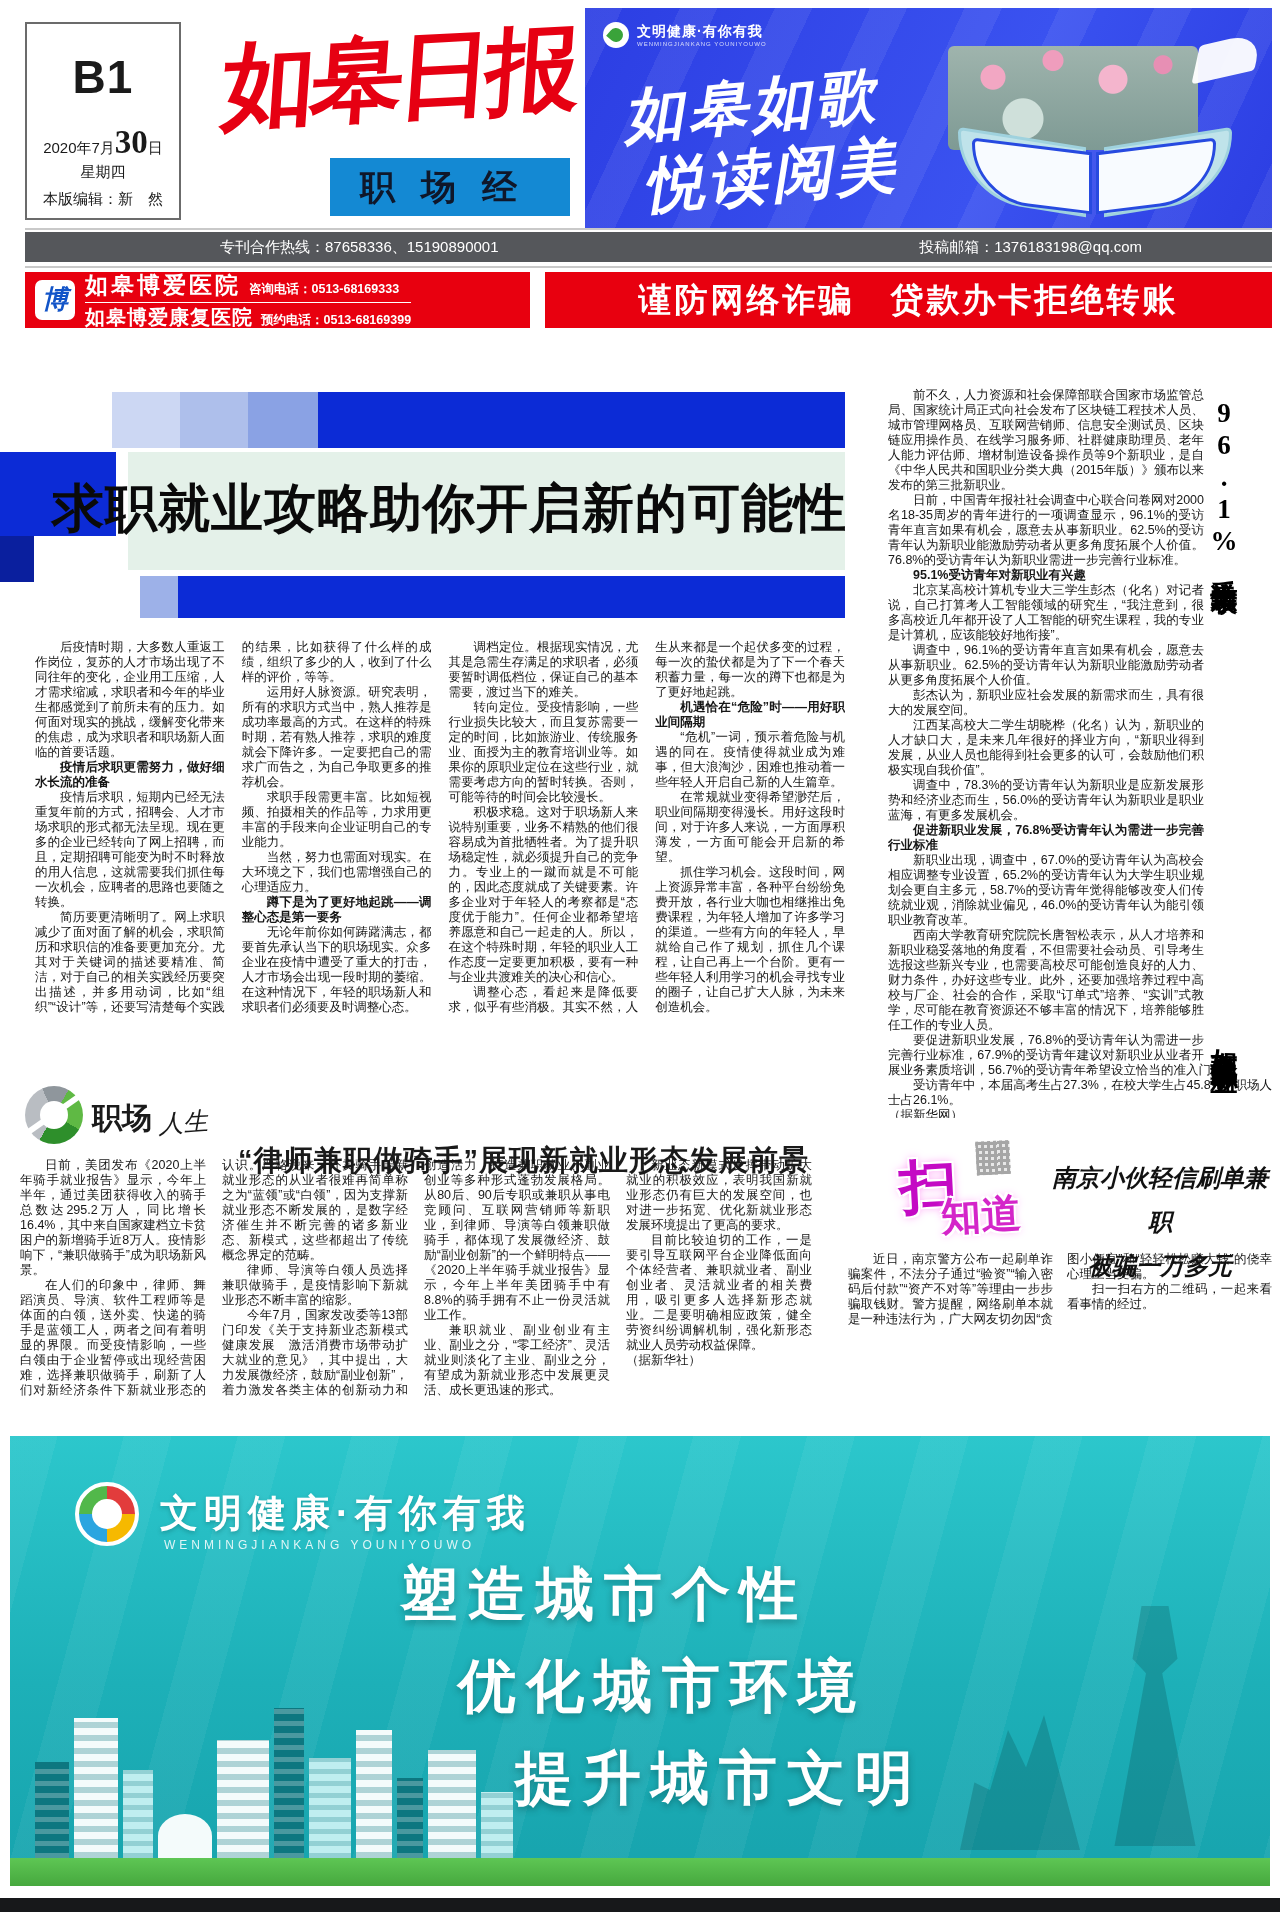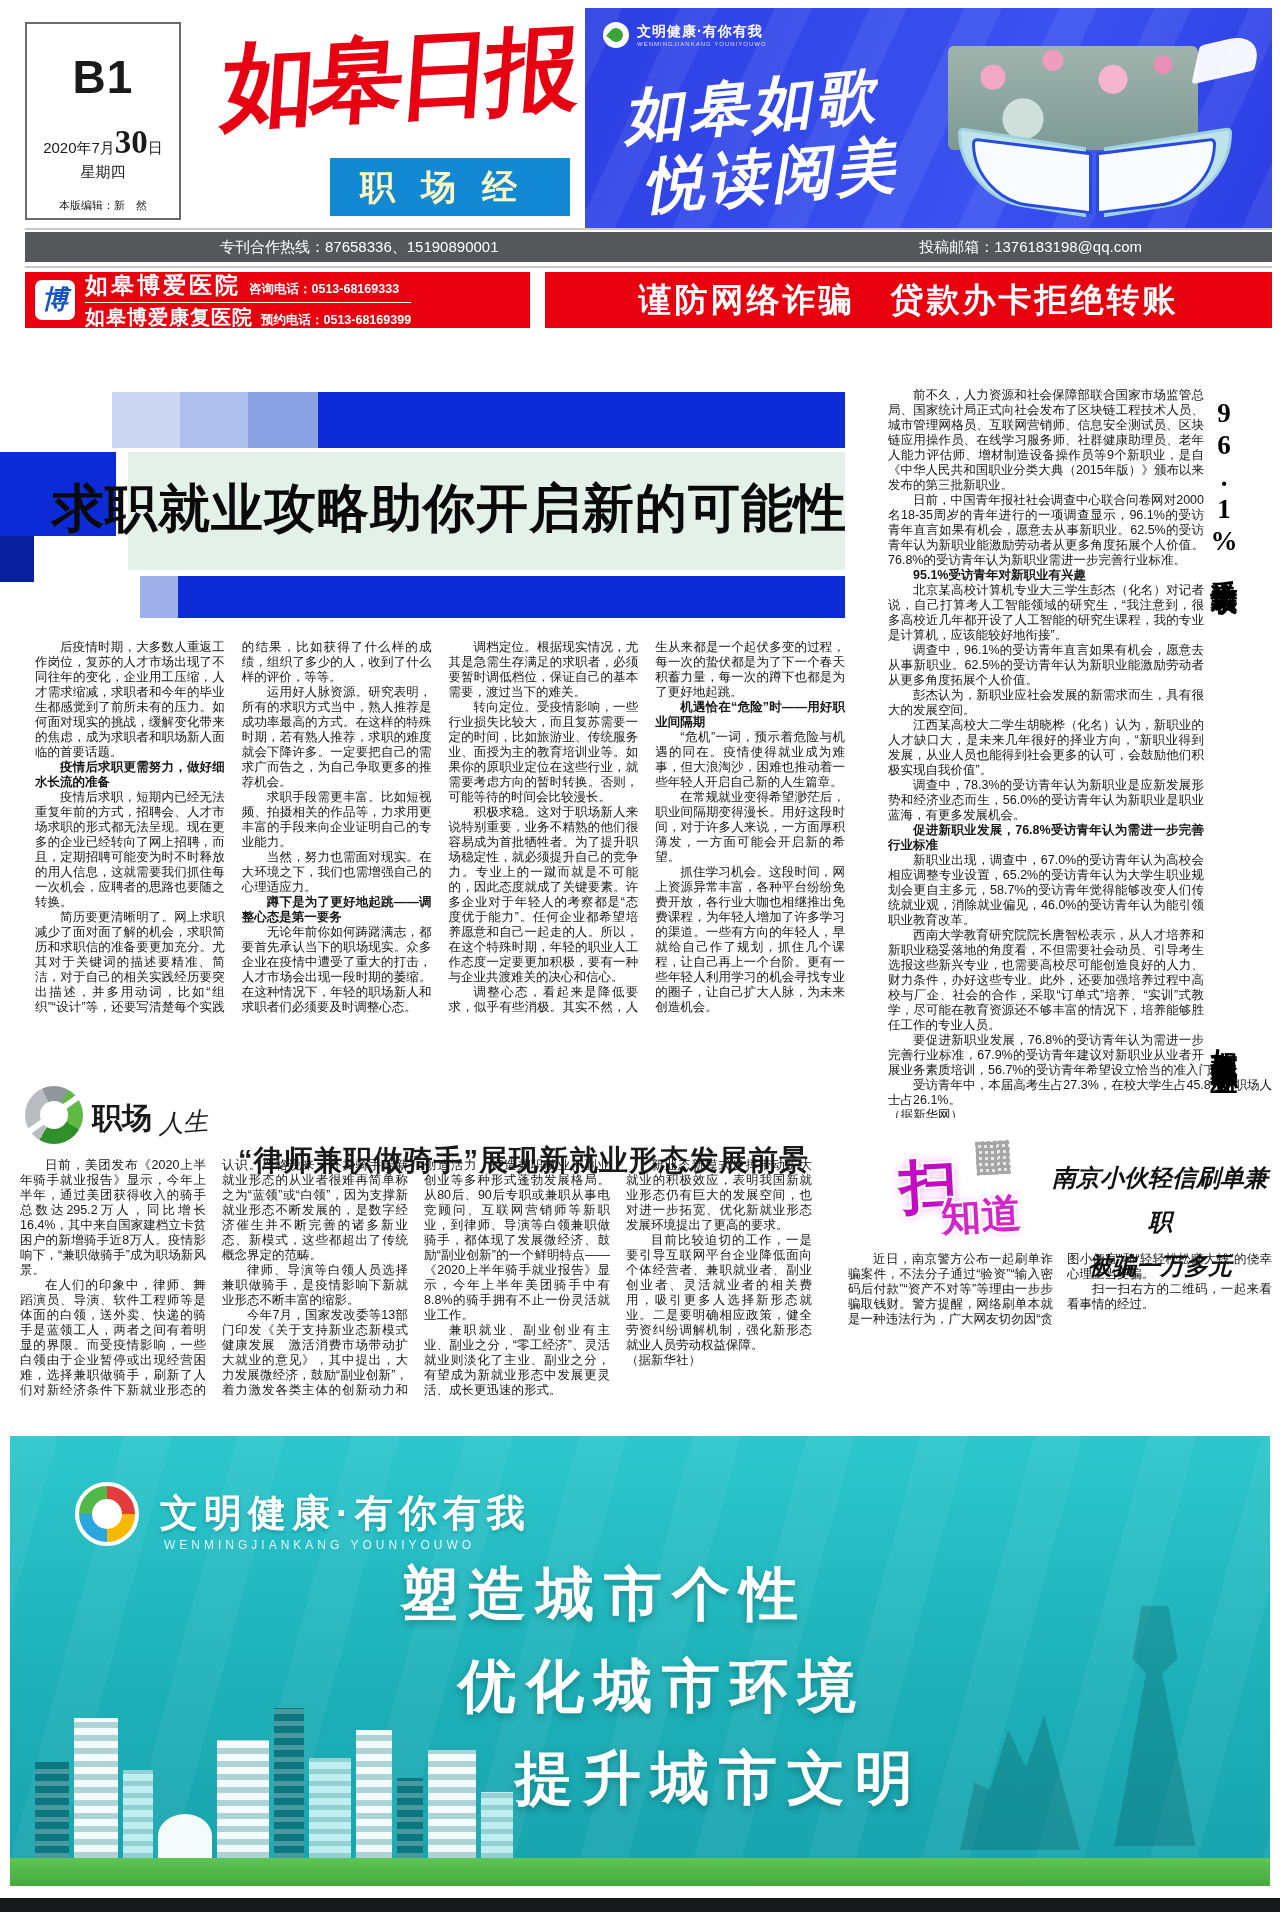--- a/index.html
+++ b/index.html
@@ -5,23 +5,23 @@
   * { margin:0; padding:0; box-sizing:border-box; }
   body { background:#e8e8e8; font-family:"Liberation Sans","DejaVu Sans",sans-serif; }
   .page { position:relative; width:1280px; height:1912px; background:#fff; margin:0 auto; overflow:hidden; color:#1a1a1a; }
 
   
   .topbox { position:absolute; left:25px; top:22px; width:156px; height:198px; border:2px solid #6b6b6b; background:#fff; text-align:center; }
   .page-label { font-size:46px; font-weight:bold; margin-top:26px; letter-spacing:1px;text-align:center; }
   .dateline { margin-top:20px; font-size:15px; }
   .dateline .day { font-size:33px; font-weight:bold; font-family:"Liberation Serif","DejaVu Serif",serif; }
   .weekday { font-size:15px; margin-top:2px; }
-  .editor { font-size:11px; margin-top:16px; }
+  .editor { font-size:15px; margin-top:8px; }
   .paper-title { position:absolute; left:222px; top:14px; width:370px; height:130px; font-family:"Liberation Serif","DejaVu Serif",serif; font-size:94px; font-weight:900; color:#e60012; transform:rotate(-3deg) skewX(-7deg); letter-spacing:-6px; white-space:nowrap; }
-  .section-badge { position:absolute; left:330px; top:158px; width:240px; height:58px; background:#1489d3; color:#fef9c3; font-size:35px; font-weight:bold; letter-spacing:26px; line-height:58px; padding-left:30px; white-space:nowrap; overflow:hidden; }
+  .section-badge { position:absolute; left:330px; top:158px; width:240px; height:58px; background:#1489d3; color:#0f172a; font-size:35px; font-weight:bold; letter-spacing:26px; line-height:58px; padding-left:30px; white-space:nowrap; overflow:hidden; }
 
   
   .campaign { position:absolute; left:585px; top:8px; width:687px; height:220px; background:linear-gradient(115deg,#2c3ee3,#3a52f0 60%,#2c3ee3); overflow:hidden; }
   .campaign::before { content:""; position:absolute; inset:0; background:repeating-linear-gradient(115deg, rgba(255,255,255,.07) 0 34px, transparent 34px 86px); }
   .c-logo-row { position:absolute; left:18px; top:14px; display:flex; align-items:center; }
   .c-logo { width:26px; height:26px; border-radius:50%; background:#fff; position:relative; }
   .c-logo::after { content:""; position:absolute; left:6px; top:6px; width:14px; height:14px; border-radius:50% 50% 50% 0; background:#3aa33a; transform:rotate(40deg); }
   .c-logo-txt { color:#fff; font-size:14px; font-weight:bold; margin-left:8px; letter-spacing:1px; }
   .c-logo-pin { color:rgba(255,255,255,.8); font-size:6px; letter-spacing:1px; margin-left:8px; align-self:flex-end; }
   .callig { position:absolute; color:#fff; font-weight:900; font-style:italic; font-family:"Liberation Serif","DejaVu Serif",serif; transform:rotate(-5deg); white-space:nowrap; }

